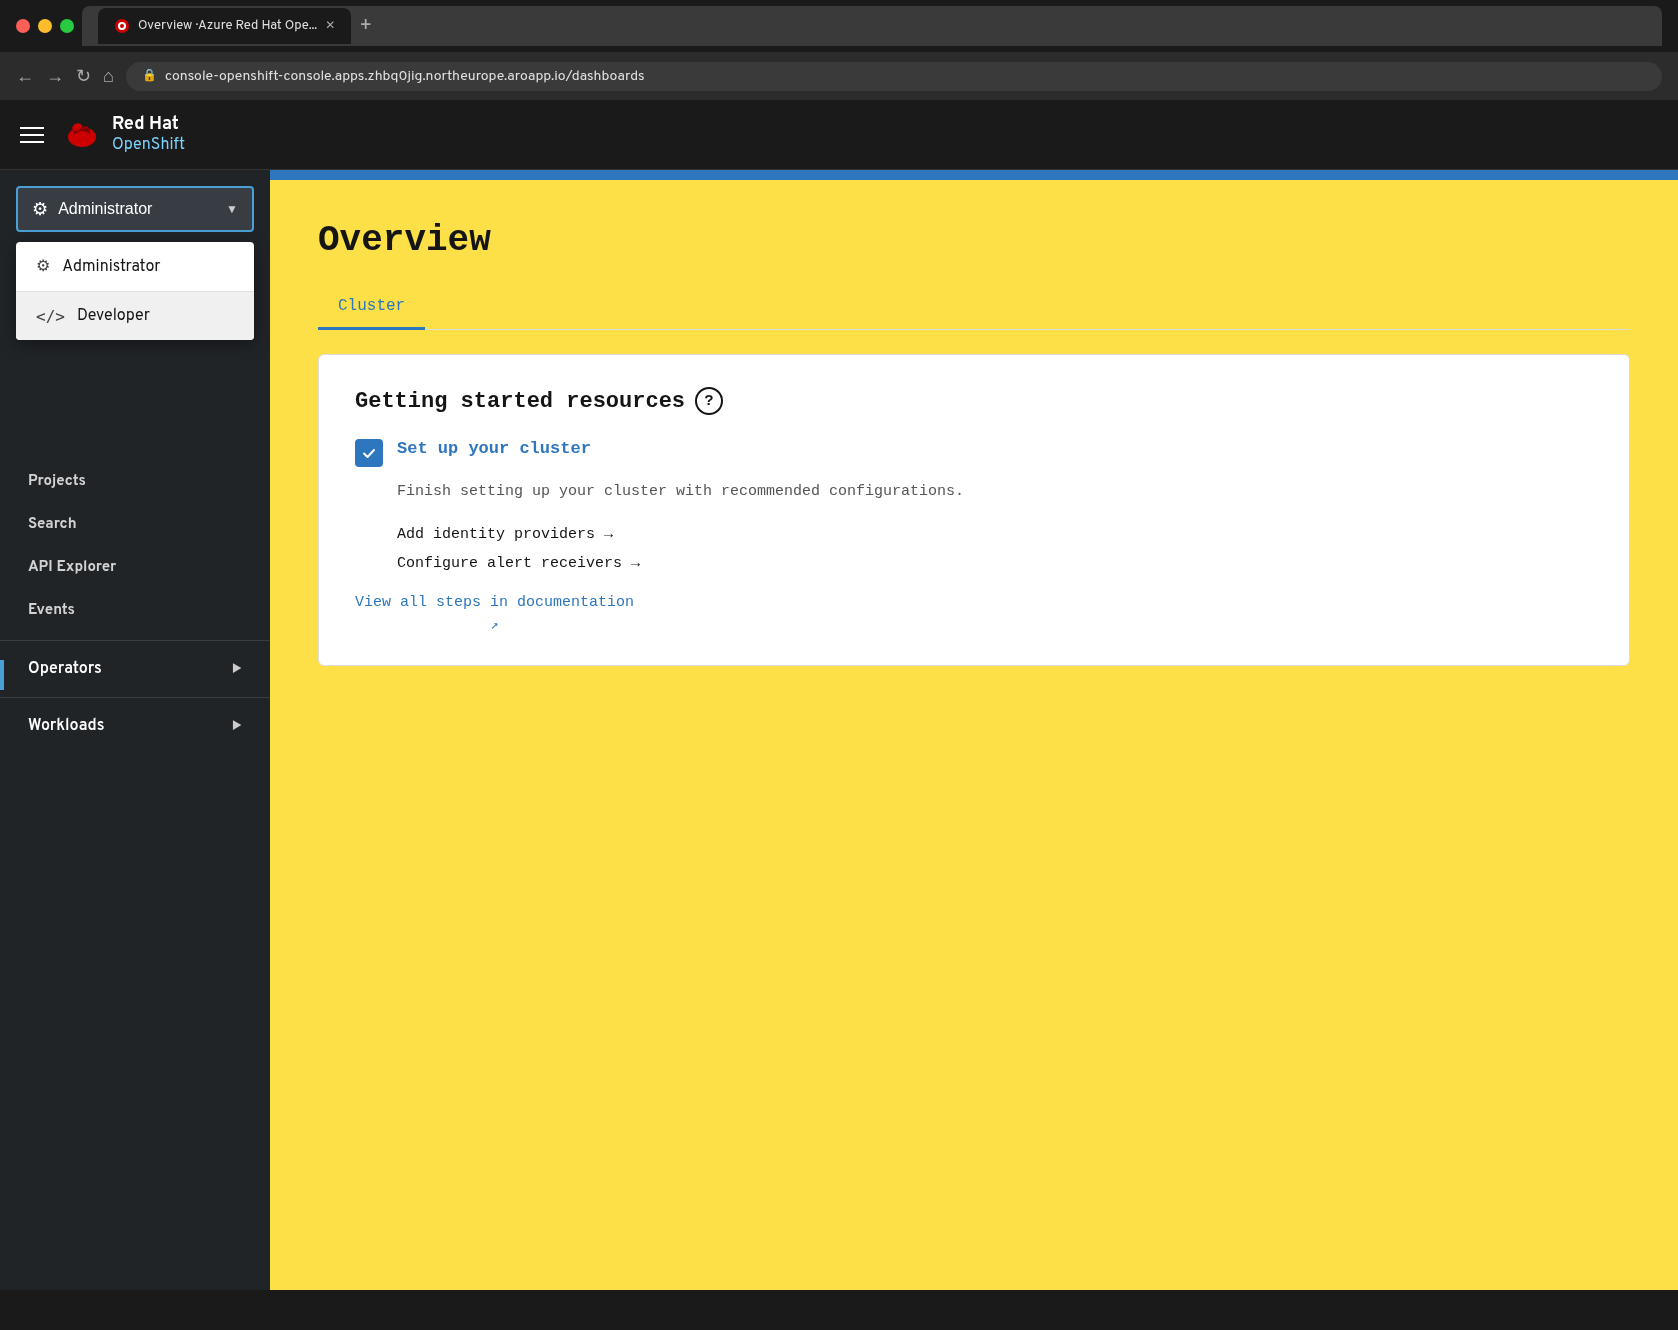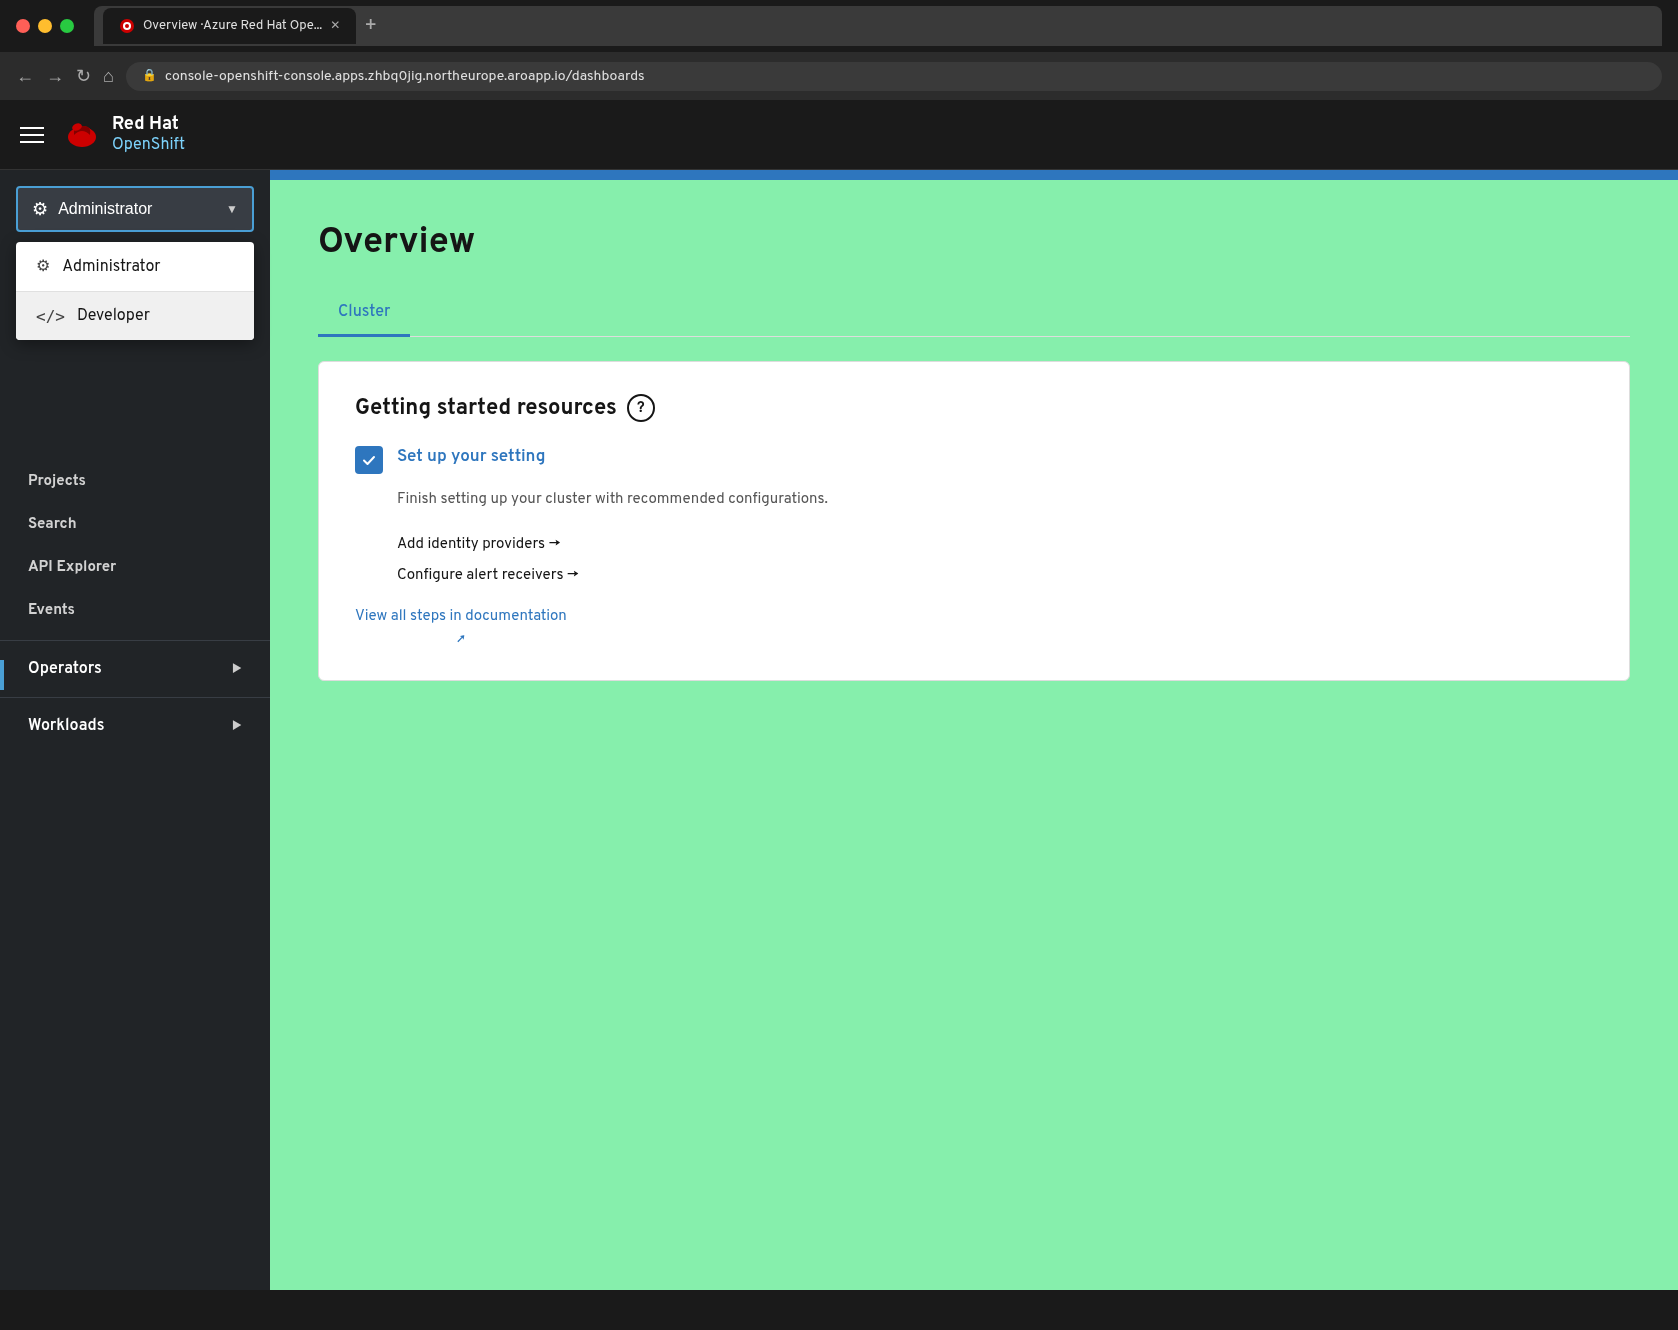--- a/index.html
+++ b/index.html
@@ -64,21 +64,21 @@
     .nav-group-header { display: flex; align-items: center; justify-content: space-between; padding: 18px 28px; cursor: pointer; color: #d2d2d2; font-size: 16px; }
     .nav-group-label { font-weight: 600; color: #fff; font-size: 16px; }
     .nav-group-arrow { color: #ccc; font-size: 14px; }
 
     
     .nav-active-bar { width: 4px; background: #4a9fd5; position: absolute; left: 0; top: 490px; height: 30px; }
 
     
     .content { flex: 1; background: #f0f0f0; display: flex; flex-direction: column; overflow: hidden; }
     .content-header { background: #2e76be; height: 10px; }
-    .content-body { background: #86efac; flex: 1; padding: 40px 48px; }
+    .content-body { background: #fde047; flex: 1; padding: 40px 48px; font-family: Liberation Mono, monospace; }
     .page-title { font-size: 36px; font-weight: 700; color: #151515; margin-bottom: 24px; }
     .tabs { border-bottom: 1px solid #ddd; margin-bottom: 0; }
     .tab { display: inline-block; padding: 12px 20px; font-size: 16px; cursor: pointer; color: #555; border-bottom: 3px solid transparent; margin-bottom: -1px; }
     .tab.active { color: #2e76be; border-bottom-color: #2e76be; font-weight: 500; }
 
     .getting-started-card { background: #fff; border: 1px solid #ddd; border-radius: 6px; padding: 32px 36px; margin-top: 24px; }
     .card-title { font-size: 22px; font-weight: 700; color: #151515; margin-bottom: 24px; display: flex; align-items: center; gap: 10px; }
     .help-icon { width: 28px; height: 28px; border-radius: 50%; border: 2px solid #151515; display: flex; align-items: center; justify-content: center; font-size: 15px; font-weight: 700; color: #151515; }
 
     .cluster-setup { display: flex; align-items: flex-start; gap: 14px; margin-bottom: 16px; }
@@ -99,21 +99,21 @@
 </head>
 <body>
 
 <div>
   <div class="browser-titlebar">
     <div class="traffic-lights">
       <div class="traffic-light tl-red"></div>
       <div class="traffic-light tl-yellow"></div>
       <div class="traffic-light tl-green"></div>
     </div>
-    <div class="tab-bar" style="flex:1; display:flex; align-items:center; background: #3a3a3a; border-radius: 8px 8px 0 0; margin-left: 12px; padding: 0 9px;">
+    <div class="tab-bar" style="flex:1; display:flex; align-items:center; background: #3a3a3a; border-radius: 8px 8px 0 0; padding: 0 16px;">
       <div class="browser-tab">
         <div class="tab-favicon">
           <svg viewBox="0 0 16 16" width="16" height="16">
             <circle cx="8" cy="8" r="7" fill="#cc0000"></circle>
             <circle cx="8" cy="8" r="4" fill="#fff"></circle>
             <circle cx="8" cy="8" r="2" fill="#cc0000"></circle>
           </svg>
         </div>
         <span class="tab-title">Overview · Azure Red Hat Ope...</span>
         <span class="tab-close">✕</span>
@@ -228,21 +228,21 @@
             <span>Getting started resources</span>
             <div class="help-icon">?</div>
           </div>
 
           <div class="cluster-setup">
             <div class="check-icon">
               <svg viewBox="0 0 16 16" fill="none">
                 <path d="M3 8.5L6.5 12L13 5" stroke="white" stroke-width="2" stroke-linecap="round" stroke-linejoin="round"></path>
               </svg>
             </div>
-            <a class="setup-link">Set up your setting</a>
+            <a class="setup-link">Set up your cluster</a>
           </div>
 
           <p class="setup-desc">Finish setting up your cluster with recommended configurations.</p>
 
           <a class="action-link">Add identity providers →</a>
           <a class="action-link">Configure alert receivers →</a>
 
           <a class="doc-link">
             <span>View all steps in documentation</span>
             <span class="external-icon">↗</span>

